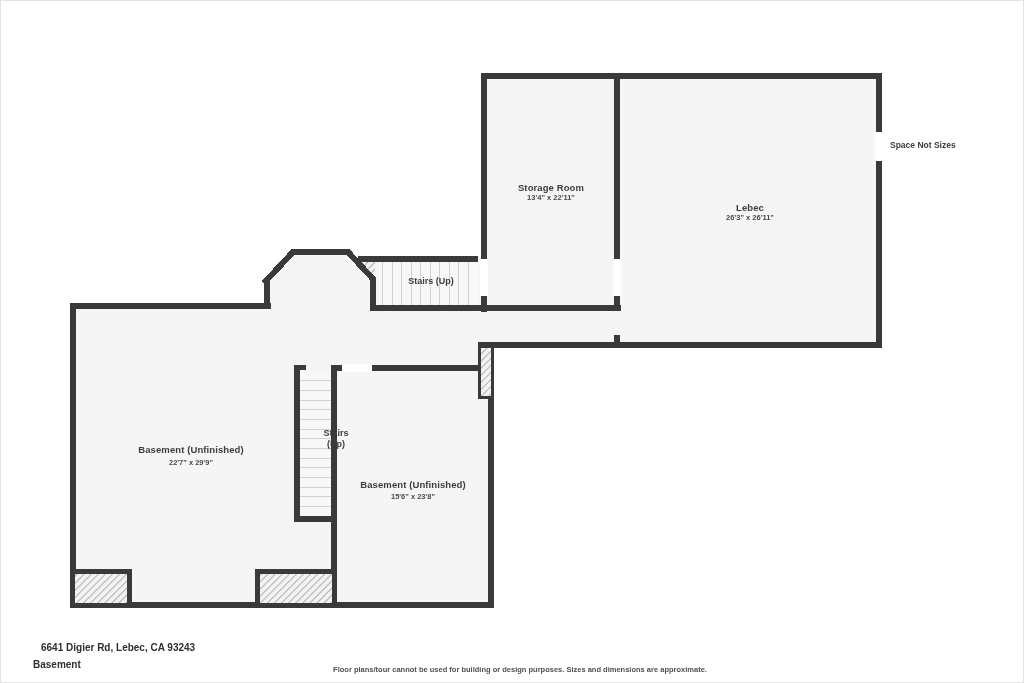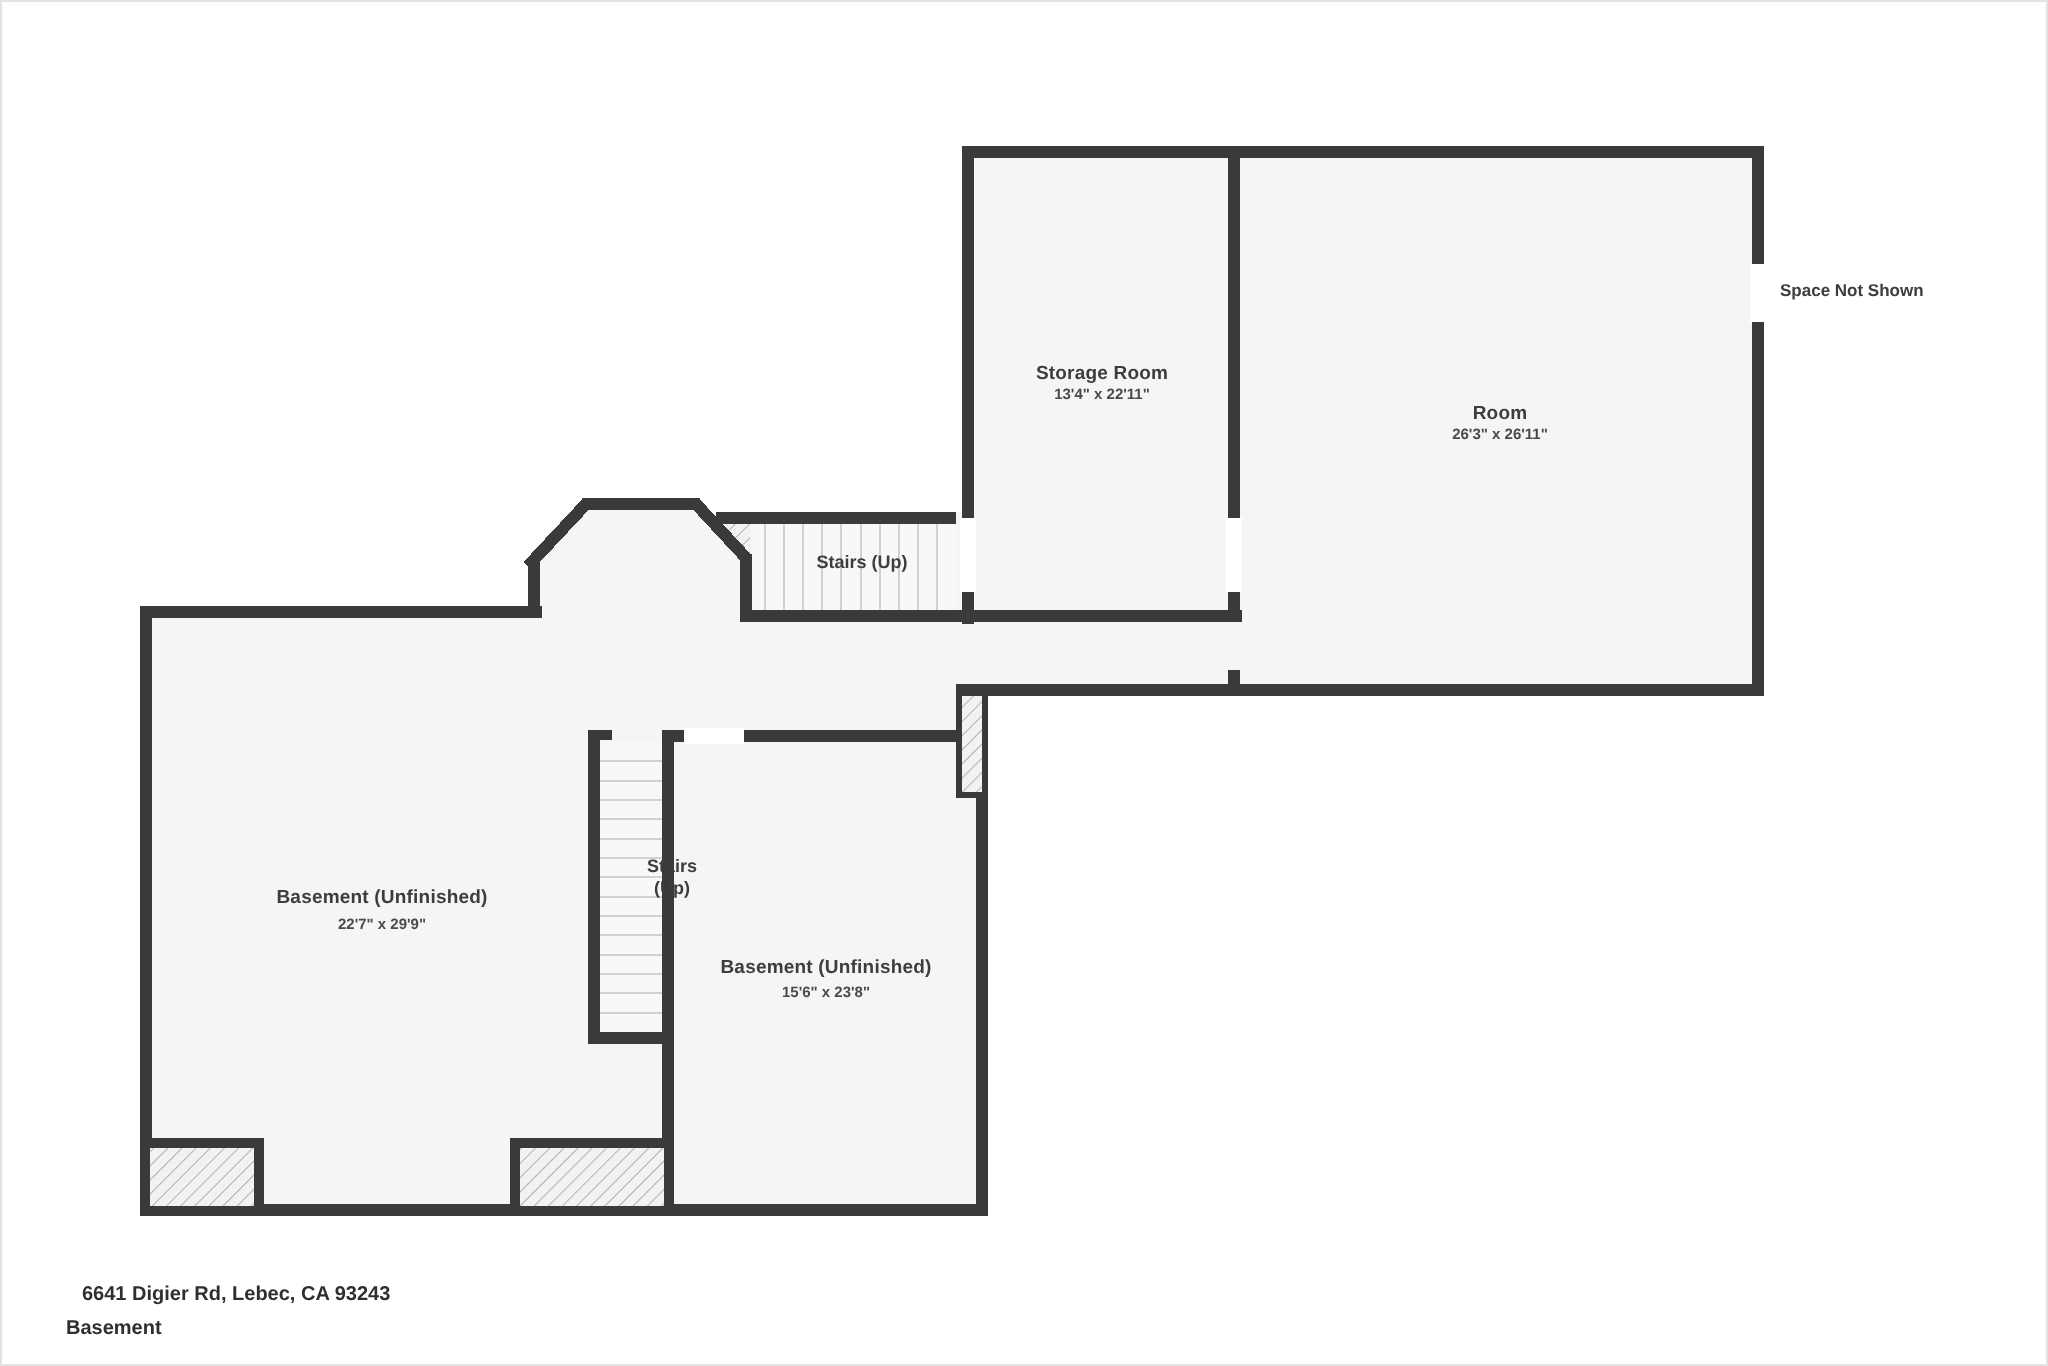--- a/index.html
+++ b/index.html
@@ -114,34 +114,35 @@
     <g>
       <rect x="479.5" y="346.5" width="13" height="51" fill="url(#hatch)" stroke="#3a3a3a" stroke-width="3"></rect>
       <rect x="72.5" y="571.5" width="57" height="34" fill="url(#hatch)" stroke="#3a3a3a" stroke-width="5"></rect>
       <rect x="257.5" y="571.5" width="77" height="34" fill="url(#hatch)" stroke="#3a3a3a" stroke-width="5"></rect>
     </g>
   </svg>
 
   <div class="lbl center room-name" style="left:551px;top:187px;">Storage Room</div>
   <div class="lbl center room-dims" style="left:551px;top:197px;">13'4" x 22'11"</div>
 
-  <div class="lbl center room-name" style="left:750px;top:207px;">Room</div>
+  <div class="lbl center room-name" style="left:750px;top:207px;">Lebec</div>
   <div class="lbl center room-dims" style="left:750px;top:217px;">26'3" x 26'11"</div>
 
   <div class="lbl center stairs-name" style="left:431px;top:281px;">Stairs (Up)</div>
 
   <div class="lbl center room-name" style="left:191px;top:449px;">Basement (Unfinished)</div>
   <div class="lbl center room-dims" style="left:191px;top:462px;">22'7" x 29'9"</div>
 
   <div class="lbl center stairs-name two-line" style="left:315px;top:439px;">
     <div>Stairs</div>
     <div>(Up)</div>
   </div>
 
   <div class="lbl center room-name" style="left:413px;top:484px;">Basement (Unfinished)</div>
   <div class="lbl center room-dims" style="left:413px;top:496px;">15'6" x 23'8"</div>
 
-  <div class="lbl" id="space-not-shown">Space Not Shown</div>
+  <div class="lbl" id="space-not-shown">Space Not Sizes</div>
 
   <div class="lbl" id="address">6641 Digier Rd, Lebec, CA 93243</div>
   <div class="lbl" id="floor-name">Basement</div>
+  <div class="lbl" id="disclaimer">Floor plans/tour cannot be used for building or design purposes. Sizes and dimensions are approximate.</div>
 
 </div>
 
 </body></html>

